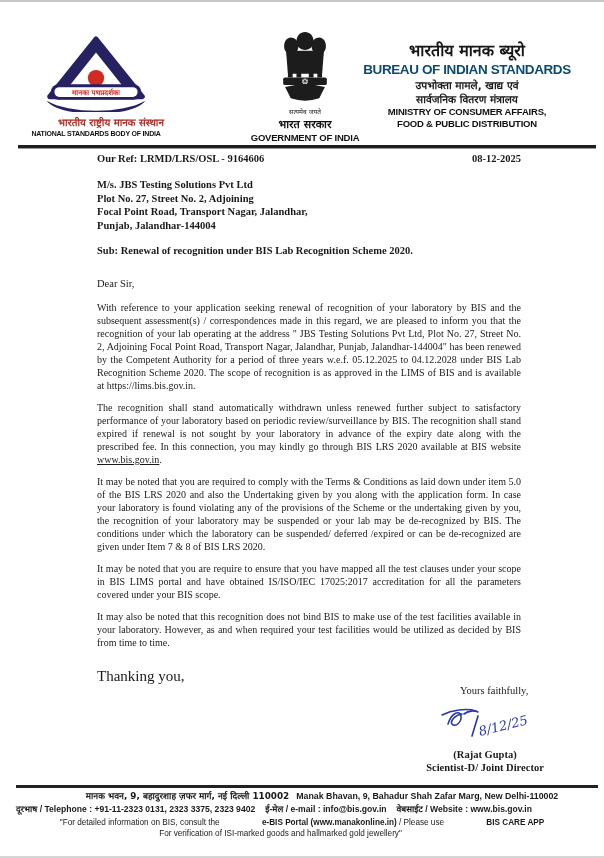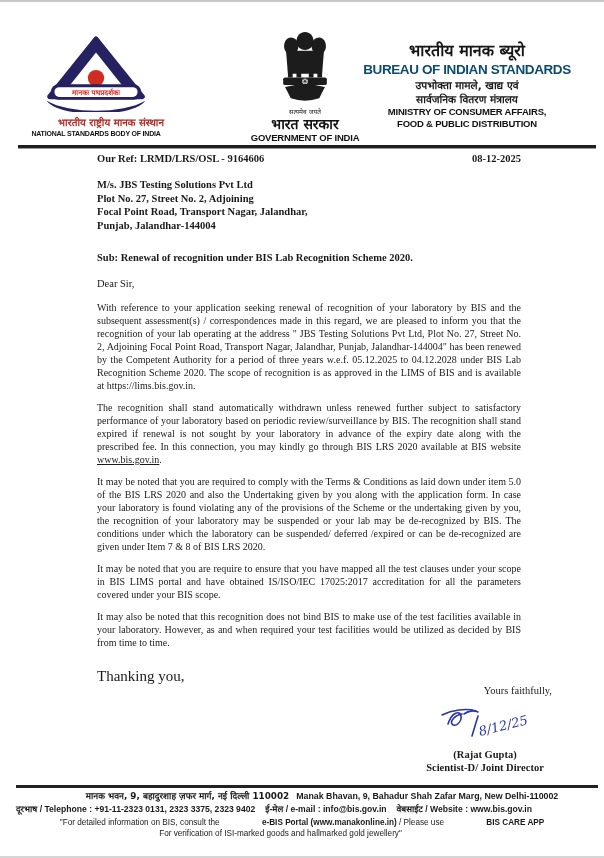--- a/index.html
+++ b/index.html
@@ -13,40 +13,40 @@
   .dev{font-family:"DejaVu Sans",sans-serif;}
   .abs{position:absolute;}
   .b{font-weight:bold;margin-left:40px;}
 
   
   .logo-block{left:28px;top:34px;width:136px;text-align:center;}
   .logo-org-hindi{font-size:10px;font-weight:bold;color:#b0302a;line-height:12px;margin-top:1px;text-align:right;}
   .logo-org-eng{font-family:"Liberation Sans","DejaVu Sans",sans-serif;font-size:7px;font-weight:bold;color:#111;letter-spacing:-0.2px;line-height:9px;}
   .emblem-block{left:250px;top:28px;width:110px;text-align:center;}
   .emblem-motto{font-size:6.5px;line-height:8px;color:#222;}
-  .emblem-govt-hi{font-size:14px;font-weight:bold;color:#111;line-height:15px;margin-top:1px;}
+  .emblem-govt-hi{font-size:11px;font-weight:bold;color:#111;line-height:15px;margin-top:1px;}
   .emblem-govt-en{font-size:9.5px;font-weight:bold;color:#111;line-height:11px;letter-spacing:-0.2px;}
   .bureau-block{left:336px;top:38px;width:262px;text-align:center;}
   .bureau-hi{font-size:16px;font-weight:bold;color:#161616;line-height:21px;}
   .bureau-en{font-size:13.5px;font-weight:bold;color:#0c4a6e;letter-spacing:-0.4px;line-height:17px;}
   .ministry-hi{font-size:10.5px;font-weight:bold;color:#1c1c1c;line-height:14px;}
   .ministry-en{font-size:9.5px;font-weight:bold;color:#111;letter-spacing:-0.2px;line-height:12px;}
   .header-rule{left:18px;top:143px;width:578px;height:3px;background:#1f1f1f;border-bottom:1px solid #9a9a9a;}
 
   
   .ref-row{left:97px;top:151px;width:424px;display:flex;justify-content:space-between;font-size:10.5px;font-weight:bold;}
   .recipient{left:97px;top:176px;font-size:10.5px;font-weight:bold;line-height:13.5px;}
-  .subject{left:97px;top:250px;width:424px;font-size:10.5px;font-weight:bold;}
+  .subject{left:97px;top:243px;width:424px;font-size:10.5px;font-weight:bold;}
   .salutation{left:97px;top:276px;font-size:10.5px;}
   .body-block{left:97px;top:299px;width:424px;font-size:10px;line-height:13px;text-align:justify;}
   .body-block p{margin:0 0 9px 0;}
   .plink{text-decoration:underline;color:#1a1a1a;}
 
   .thanks{left:97px;top:666px;font-size:15px;}
-  .valediction{left:442px;top:683px;width:110px;text-align:right;font-size:10.5px;}
+  .valediction{left:460px;top:683px;width:110px;text-align:left;font-size:10.5px;}
   .sig-svg{left:428px;top:700px;}
   .sig-name{left:412px;top:747px;width:146px;text-align:center;font-size:10.5px;font-weight:bold;}
   .sig-title{left:397px;top:760px;width:176px;text-align:center;font-size:10.5px;font-weight:bold;}
 
   
   .footer-rule{left:16px;top:783px;width:582px;height:2.5px;background:#222;}
   .f-line1{left:0;top:789px;width:604px;text-align:center;font-size:8.8px;font-weight:bold;line-height:11px;}
   .f-line1 .gap{display:inline-block;width:7px;}
   .f-line2{left:0;top:802px;width:548px;text-align:center;font-size:8.6px;font-weight:bold;line-height:11px;}
   .f-line2 .gap{display:inline-block;width:10px;}

